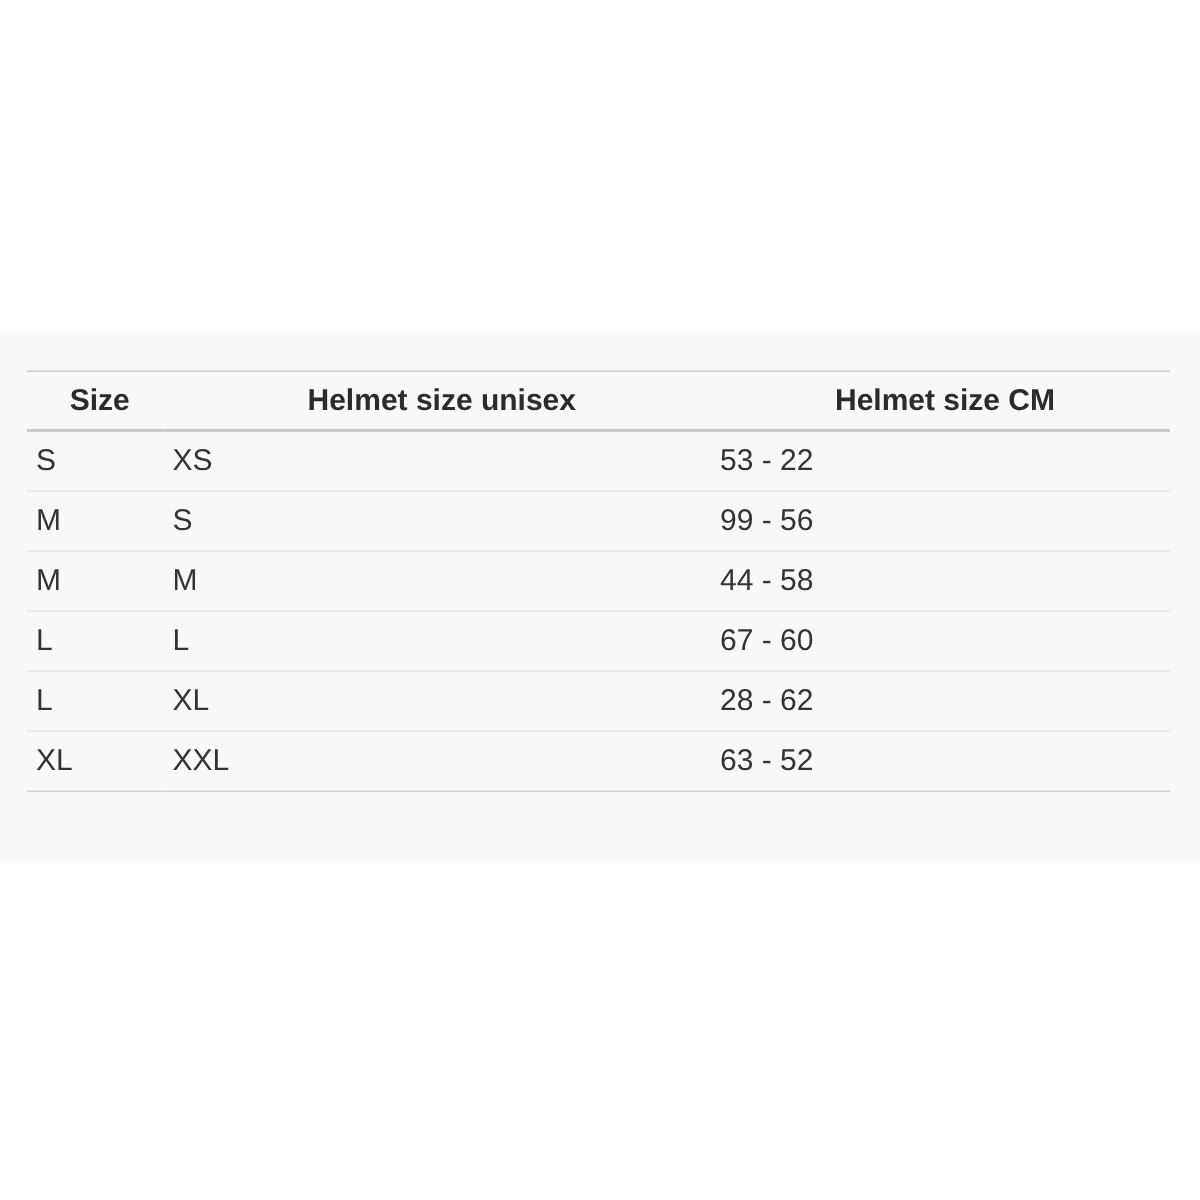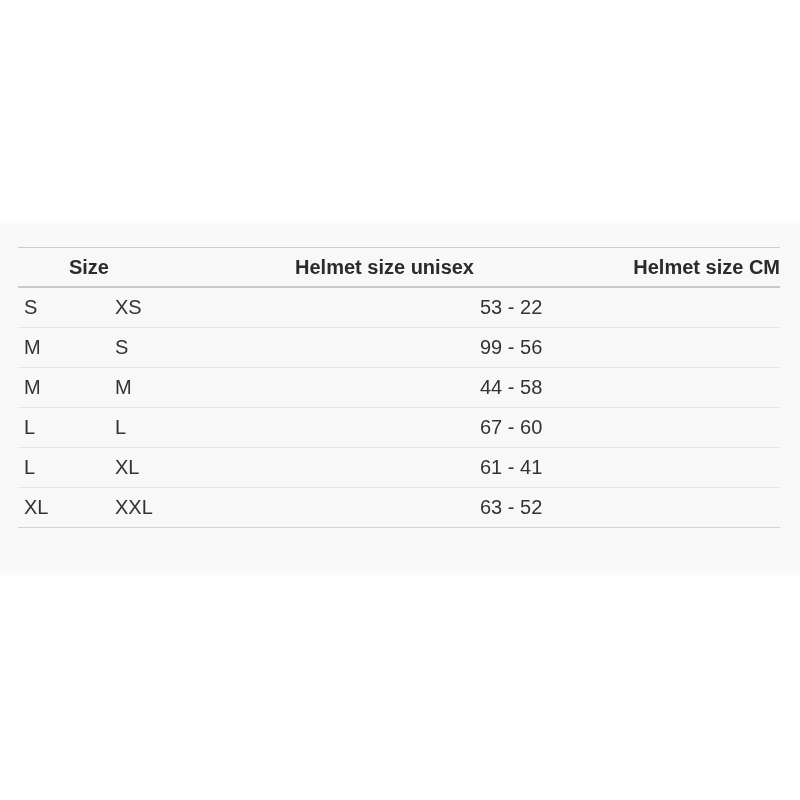--- a/index.html
+++ b/index.html
@@ -43,21 +43,21 @@
     width: 762px;
     border-collapse: collapse;
     table-layout: fixed;
     font-size: 20px;
     color: var(--body-text, #333333);
   }
   table.size-chart col.c-size   { width: 91px; }
   table.size-chart col.c-unisex { width: 365px; }
   table.size-chart col.c-cm     { width: 306px; }
   table.size-chart th {
-    text-align: right;
+    text-align: center;
     font-weight: bold;
     color: var(--header-text, #2b2b2b);
     height: 38px;
     padding: 0 0 0 6px;
     border-top: 1px solid var(--border-top, #cccccc);
     border-bottom: 2px solid var(--border-header, #c9c9c9);
     vertical-align: middle;
     white-space: nowrap;
     margin-left: 26px;
   }
@@ -108,21 +108,21 @@
         <td>44 - 58</td>
       </tr>
       <tr>
         <td>L</td>
         <td>L</td>
         <td>67 - 60</td>
       </tr>
       <tr>
         <td>L</td>
         <td>XL</td>
-        <td>61 - 41</td>
+        <td>28 - 62</td>
       </tr>
       <tr>
         <td>XL</td>
         <td>XXL</td>
         <td>63 - 52</td>
       </tr>
     </tbody>
   </table>
 </div>
 

